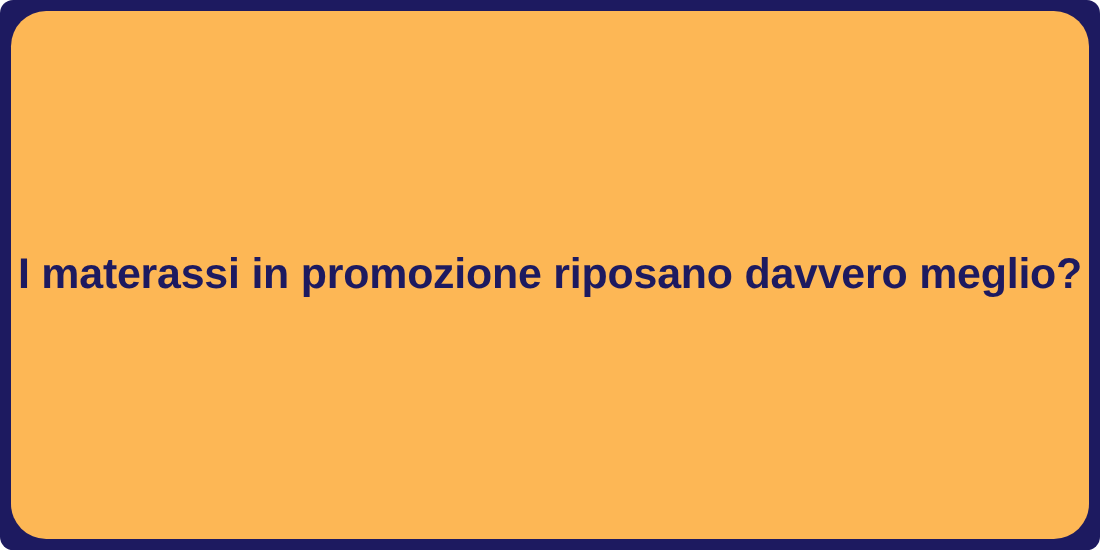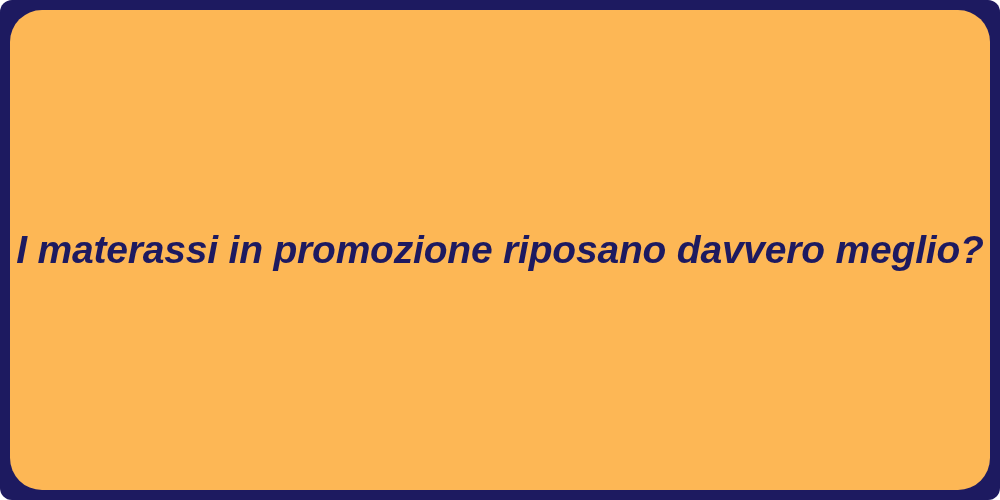--- a/index.html
+++ b/index.html
@@ -21,21 +21,20 @@
     position: relative;
     box-sizing: border-box;
     width: 1000px;
     height: 500px;
     background: #1d1a60;
     border-radius: 12px;
     padding: 10px;
     display: flex;
     align-items: center;
     justify-content: center;
-    font-style: italic;
   }
 
   
   .banner-card {
     position: relative;
     box-sizing: border-box;
     width: 100%;
     height: 100%;
     background: #fdb755;
     border-radius: 32px;

